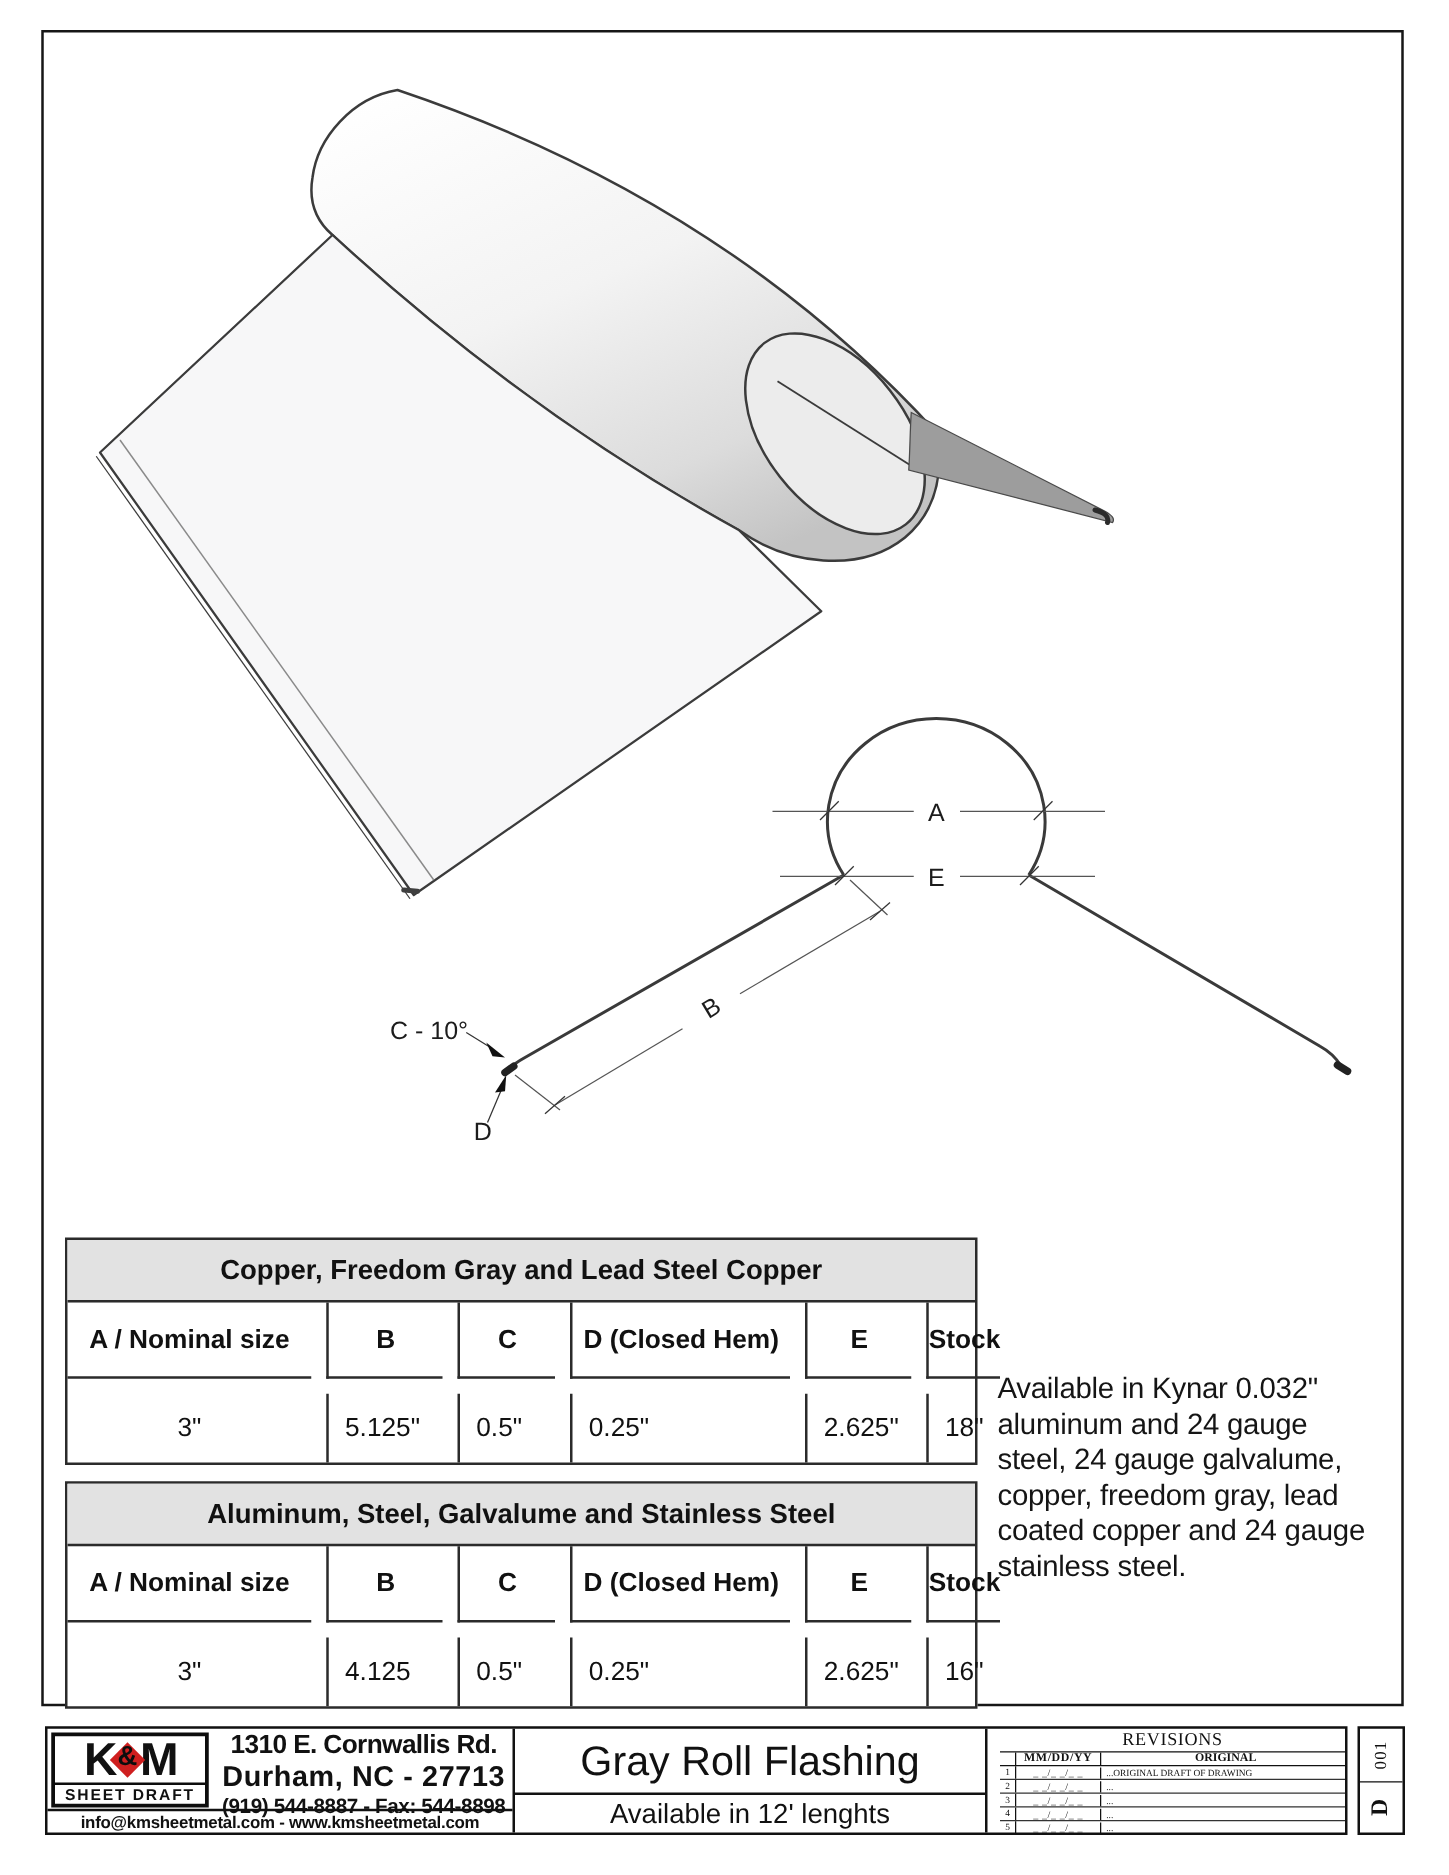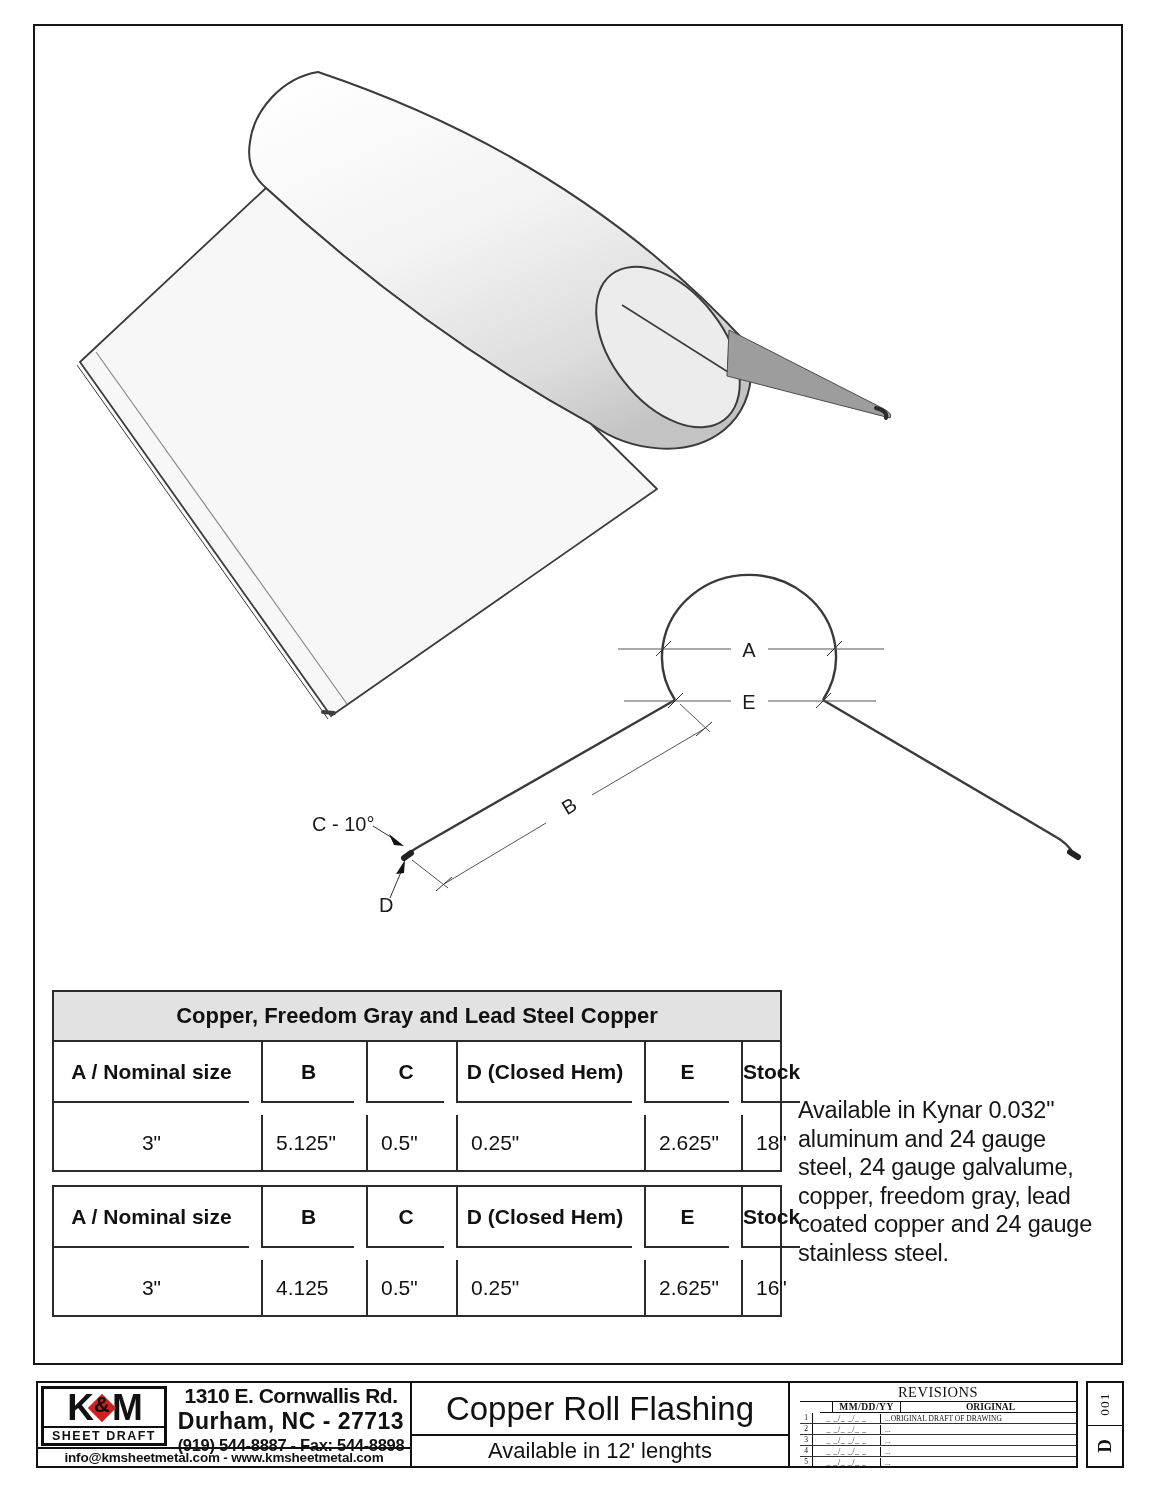--- a/index.html
+++ b/index.html
@@ -47,21 +47,21 @@
   .addr-ph{font-size:16.5px;font-weight:bold;letter-spacing:-0.3px;white-space:nowrap;margin-top:1px;}
   .tb-email{height:17px;border-top:2px solid #111;display:flex;align-items:center;justify-content:center;
             font-size:13.5px;font-weight:bold;letter-spacing:-0.2px;}
   .tb-mid{width:378px;border-right:2px solid #111;box-sizing:border-box;display:flex;flex-direction:column;}
   .tb-title{height:51px;border-bottom:2px solid #111;display:flex;align-items:center;justify-content:center;
             font-size:33px;letter-spacing:0px;}
   .tb-subtitle{flex:1;display:flex;align-items:center;justify-content:center;font-size:22px;}
   .tb-rev{flex:1;font-family:"Liberation Serif",serif;display:flex;flex-direction:column;padding-left:10px;}
   .rev-title{height:18px;border-bottom:1.5px solid #111;text-align:center;font-size:14.5px;
              letter-spacing:0.5px;line-height:18px;}
-  .rev-hrow{height:12px;display:flex;border-bottom:1px solid #111;font-size:9.5px;font-weight:bold;margin-left:20px;}
+  .rev-hrow{height:12px;display:flex;border-bottom:1px solid #111;font-size:9.5px;font-weight:bold;}
   .rev-row{flex:1;display:flex;border-bottom:1px solid #333;font-size:8px;align-items:center;}
   .rev-row:last-child{border-bottom:none;}
   .rev-c-num{width:13px;border-right:1px solid #111;text-align:center;box-sizing:border-box;
              font-size:7.5px;line-height:10px;}
   .rev-c-date{width:68px;border-right:1px solid #111;text-align:center;box-sizing:border-box;
               letter-spacing:0.5px;}
   .rev-c-rem{flex:1;padding-left:4px;text-align:left;}
   .rev-hrow .rev-c-num{border-right:1px solid #111;}
   .rev-hrow div{display:flex;align-items:center;justify-content:center;}
   .rev-row .rev-c-rem{font-size:7.5px;}
@@ -162,20 +162,21 @@
       <div class="cell drow centered first">3"</div>
       <div class="cell drow">5.125"</div>
       <div class="cell drow">0.5"</div>
       <div class="cell drow">0.25"</div>
       <div class="cell drow">2.625"</div>
       <div class="cell drow">18"</div>
     </div>
   </div>
 
   <div class="spec-table" style="left:52px;top:1185px;">
+    <div class="t-title">Aluminum, Steel, Galvalume and Stainless Steel</div>
     <div class="t-grid">
       <div class="cell hrow first">A / Nominal size</div>
       <div class="cell hrow">B</div>
       <div class="cell hrow">C</div>
       <div class="cell hrow">D (Closed Hem)</div>
       <div class="cell hrow">E</div>
       <div class="cell hrow">Stock</div>
       <div class="cell drow centered first">3"</div>
       <div class="cell drow">4.125</div>
       <div class="cell drow">0.5"</div>
@@ -204,21 +205,21 @@
         <div class="addr">
           <div class="addr-l1">1310 E. Cornwallis Rd.</div>
           <div class="addr-l2">Durham, NC - 27713</div>
           <div class="addr-ph">(919) 544-8887 - Fax: 544-8898</div>
         </div>
       </div>
       <div class="tb-email">info@kmsheetmetal.com - www.kmsheetmetal.com</div>
     </div>
 
     <div class="tb-mid">
-      <div class="tb-title">Copper Roll Flashing</div>
+      <div class="tb-title">Gray Roll Flashing</div>
       <div class="tb-subtitle">Available in 12' lenghts</div>
     </div>
 
     <div class="tb-rev">
       <div class="rev-title">REVISIONS</div>
       <div class="rev-hrow">
         <div class="rev-c-num"></div>
         <div class="rev-c-date">MM/DD/YY</div>
         <div class="rev-c-rem" style="justify-content:center;">ORIGINAL</div>
       </div>

